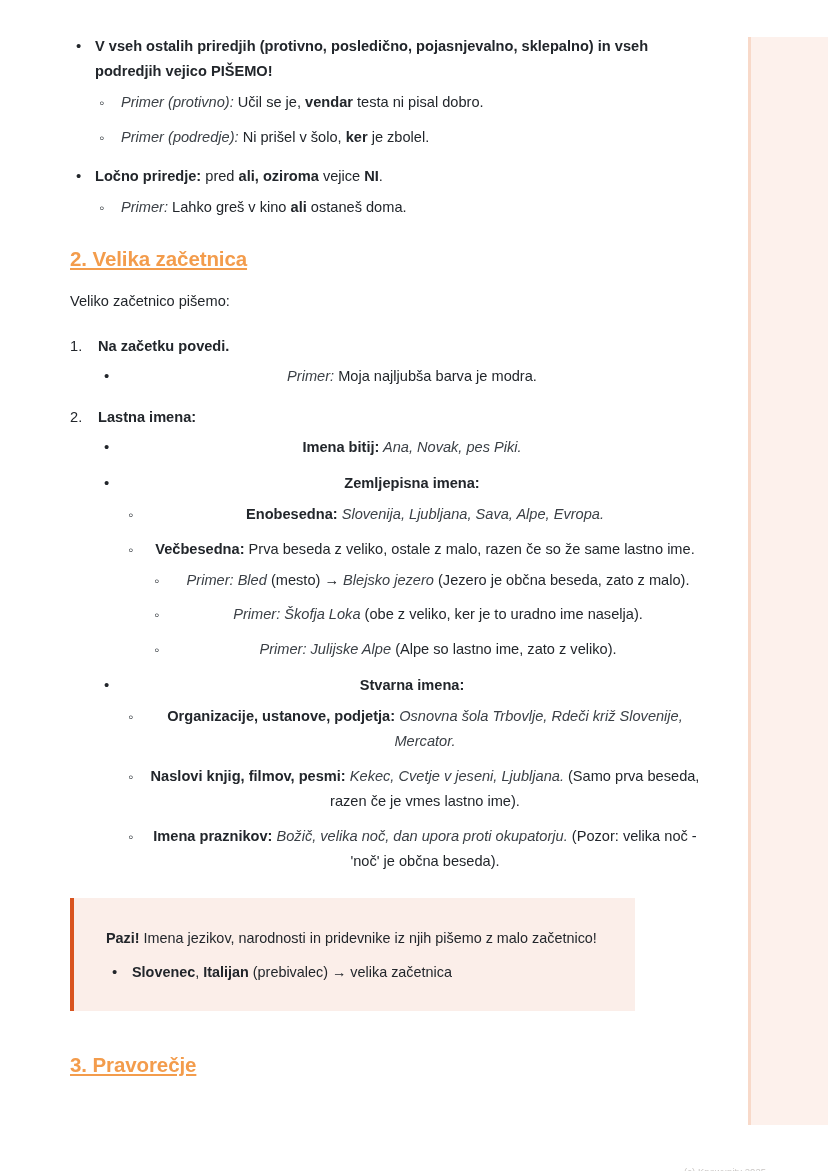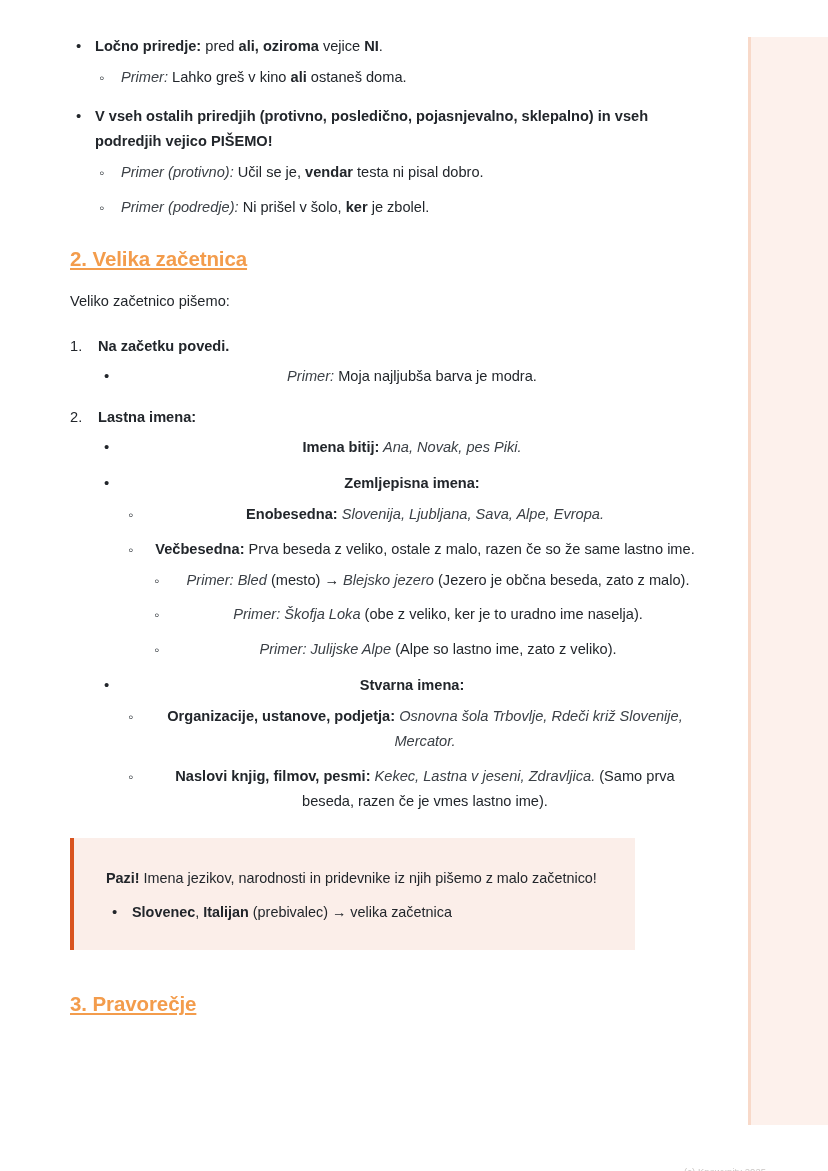--- a/index.html
+++ b/index.html
@@ -225,36 +225,36 @@
 <body>
 
 <div class="right-band"></div>
 <div class="right-band-edge"></div>
 
 <div class="page">
 
   <ul class="lvl1">
 
     <li>
+      <b>V vseh ostalih priredjih (protivno, posledično, pojasnjevalno, sklepalno) in vseh podredjih vejico PIŠEMO!</b>
+      <ul class="lvl2">
+        <li>
+          <i>Primer (protivno):</i><span> Učil se je, </span><b>vendar</b><span> testa ni pisal dobro.</span>
+        </li>
+        <li>
+          <i>Primer (podredje):</i><span> Ni prišel v šolo, </span><b>ker</b><span> je zbolel.</span>
+        </li>
+      </ul>
+    </li>
+
+    <li>
       <b>Ločno priredje:</b><span> pred </span><b>ali, oziroma</b><span> vejice </span><b>NI</b><span>.</span>
       <ul class="lvl2">
         <li>
           <i>Primer:</i><span> Lahko greš v kino </span><b>ali</b><span> ostaneš doma.</span>
-        </li>
-      </ul>
-    </li>
-
-    <li>
-      <b>V vseh ostalih priredjih (protivno, posledično, pojasnjevalno, sklepalno) in vseh podredjih vejico PIŠEMO!</b>
-      <ul class="lvl2">
-        <li>
-          <i>Primer (protivno):</i><span> Učil se je, </span><b>vendar</b><span> testa ni pisal dobro.</span>
-        </li>
-        <li>
-          <i>Primer (podredje):</i><span> Ni prišel v šolo, </span><b>ker</b><span> je zbolel.</span>
         </li>
       </ul>
     </li>
 
   </ul>
 
   <h2 class="section-heading">2. Velika začetnica</h2>
 
   <p class="lead">Veliko začetnico pišemo:</p>
 
@@ -301,21 +301,24 @@
           </ul>
         </li>
 
         <li>
           <b>Stvarna imena:</b>
           <ul class="lvl2">
             <li>
               <b>Organizacije, ustanove, podjetja:</b><i> Osnovna šola Trbovlje, Rdeči križ Slovenije, Mercator.</i><span></span>
             </li>
             <li>
-              <b>Naslovi knjig, filmov, pesmi:</b><i> Kekec, Lastna v jeseni, Zdravljica.</i><span> (Samo prva beseda, razen če je vmes lastno ime).</span>
+              <b>Naslovi knjig, filmov, pesmi:</b><i> Kekec, Cvetje v jeseni, Ljubljana.</i><span> (Samo prva beseda, razen če je vmes lastno ime).</span>
+            </li>
+            <li>
+              <b>Imena praznikov:</b><i> Božič, velika noč, dan upora proti okupatorju.</i><span> (Pozor: velika noč - 'noč' je občna beseda).</span>
             </li>
           </ul>
         </li>
 
       </ul>
     </li>
 
   </ol>
 
   <div class="callout">

